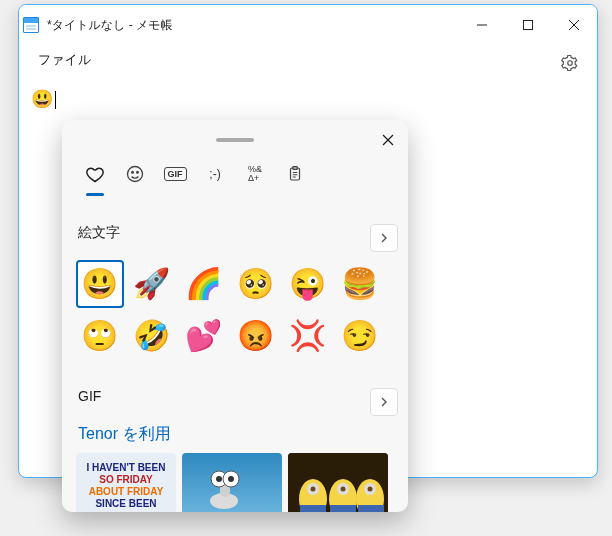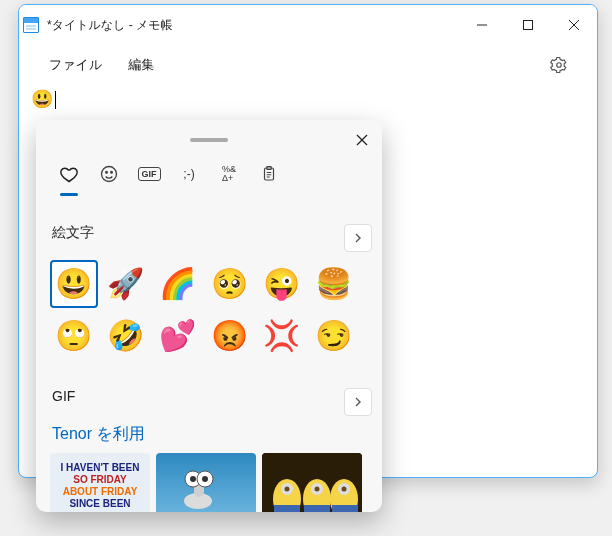--- a/index.html
+++ b/index.html
@@ -46,22 +46,22 @@
     width: 46px; height: 40px;
     display: flex; align-items: center; justify-content: center;
     color: #333;
     background: transparent;
     border: none;
     font-family: inherit;
   }
   .winbtn svg { stroke: #222; stroke-width: 1; fill: none; }
   .menubar {
     height: 40px;
-    display: flex; align-items: center;
-    padding: 0 20px;
+    display: flex; align-items: flex-start;
+    padding: 0 9px;
     gap: 6px;
     background: #fff;
   }
   .menuitem {
     font-size: 13px; color: #222;
     padding: 6px 10px;
     border-radius: 4px;
   }
   .settings-btn {
     margin-left: auto;
@@ -77,21 +77,21 @@
     align-items: flex-start;
   }
   .editor .emoji-in-text { font-size: 18px; line-height: 1; }
   .caret {
     width: 1px; height: 18px; background: #000;
     margin-left: 2px;
   }
   
   .picker {
     position: absolute;
-    left: 36px; top: 120px;
+    left: 62px; top: 120px;
     width: 346px; height: 392px;
     background: #f7f7f7;
     border-radius: 10px;
     box-shadow: 0 10px 28px rgba(0,0,0,0.28);
     overflow: hidden;
     display: flex; flex-direction: column;
   }
   .picker-top {
     height: 28px;
     display: flex;
@@ -221,21 +221,20 @@
       <button class="winbtn">
         <svg width="12" height="12">
             <line x1="1" y1="1" x2="11" y2="11"></line>
             <line x1="11" y1="1" x2="1" y2="11"></line>
           </svg>
       </button>
     </div>
   </div>
   <div class="menubar">
     <div class="menuitem">ファイル</div>
-    <div class="menuitem">編集</div>
     <div class="settings-btn">
       <svg width="18" height="18" viewBox="0 0 24 24" fill="none" stroke="#555" stroke-width="1.6">
         <circle cx="12" cy="12" r="3"></circle>
         <path d="M19 12c0-.6-.05-1.2-.15-1.75l2.1-1.6-2-3.45-2.5 1a7.5 7.5 0 0 0-3-1.75L13 2h-4l-.45 2.45a7.5 7.5 0 0 0-3 1.75l-2.5-1-2 3.45 2.1 1.6C3.05 10.8 3 11.4 3 12s.05 1.2 .15 1.75l-2.1 1.6 2 3.45 2.5-1a7.5 7.5 0 0 0 3 1.75L9 22h4l.45-2.45a7.5 7.5 0 0 0 3-1.75l2.5 1 2-3.45-2.1-1.6c.1-.55 .15-1.15 .15-1.75z"></path>
       </svg>
     </div>
   </div>
   <div class="editor">
     <span class="emoji-in-text">😃</span>
     <span class="caret"></span>

